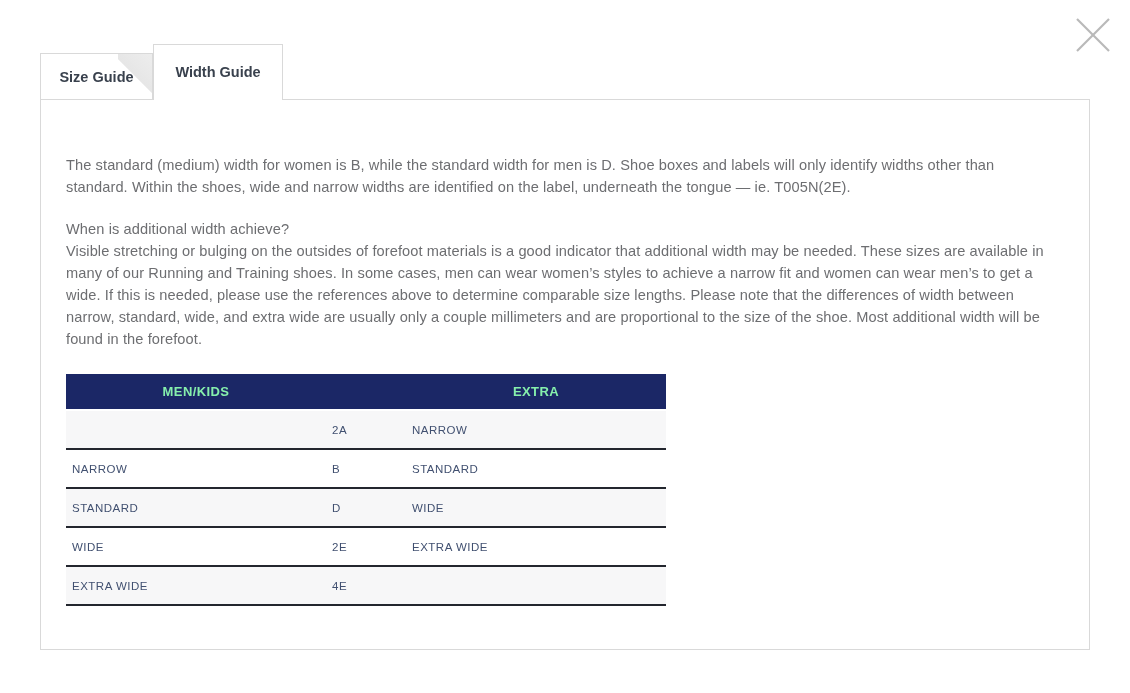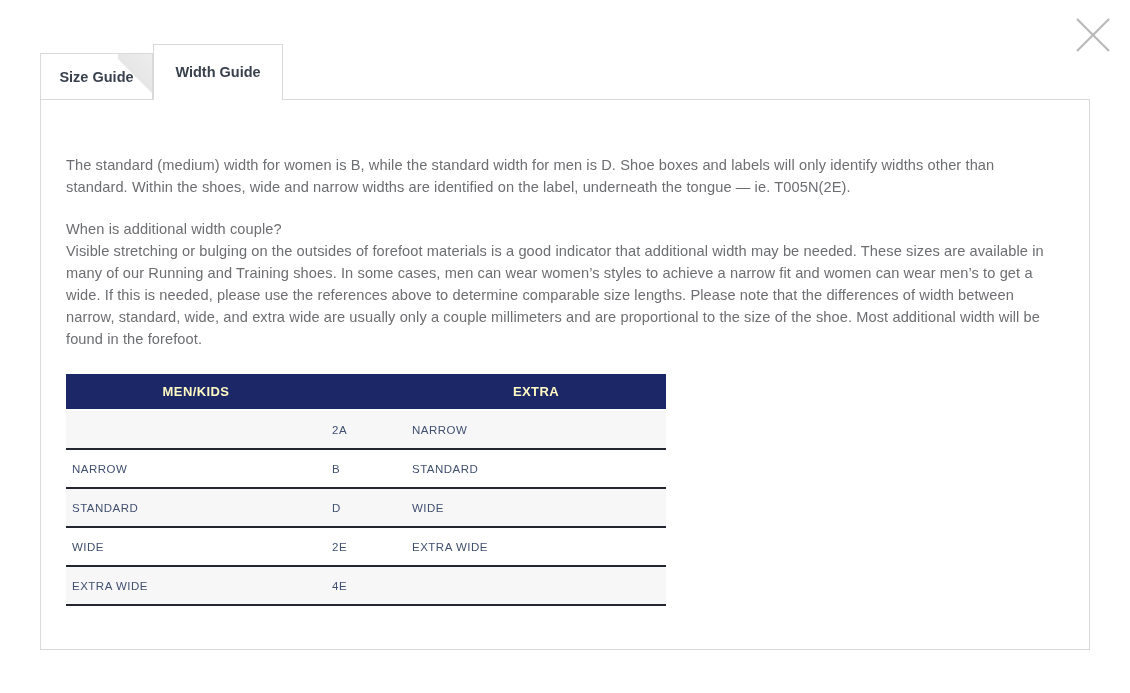--- a/index.html
+++ b/index.html
@@ -42,21 +42,21 @@
   .panel{position:relative;z-index:1;border:1px solid var(--border-light);
     background:#fff;height:551px;padding:54px 40px 0 25px;}
   .para{color:var(--body-text);font-size:14.6px;line-height:22px;
     letter-spacing:0.1px;max-width:990px;}
   .para-gap{margin-bottom:20px;}
 
   
   .wtable{width:600px;margin-top:24px;}
   .wt-header{display:flex;height:35px;background:var(--navy);margin-bottom:2px;}
   .wt-hcell{display:flex;align-items:center;justify-content:center;
-    color:#fef9c3;font-weight:bold;font-size:13px;letter-spacing:0.4px;}
+    color:#86efac;font-weight:bold;font-size:13px;letter-spacing:0.4px;}
   .wt-row{display:flex;height:39px;align-items:center;
     border-bottom:2px solid var(--separator);
     color:var(--cell-text);font-size:11.5px;letter-spacing:0.5px;}
   .wt-row.alt{background:var(--row-alt);align-items:center;}
   .wt-cell{padding-left:6px;}
   .c1{width:260px;}
   .c2{width:80px;}
   .c3{width:260px;}
 </style>
 </head>
@@ -81,21 +81,21 @@
       </div>
       <div class="tab tab-active">
         <span>Width Guide</span>
       </div>
     </div>
 
     <div class="panel">
 
       <p class="para para-gap">The standard (medium) width for women is B, while the standard width for men is D. Shoe boxes and labels will only identify widths other than standard. Within the shoes, wide and narrow widths are identified on the label, underneath the tongue — ie. T005N(2E).</p>
 
-      <div class="para">When is additional width couple?</div>
+      <div class="para">When is additional width achieve?</div>
       <p class="para">Visible stretching or bulging on the outsides of forefoot materials is a good indicator that additional width may be needed. These sizes are available in many of our Running and Training shoes. In some cases, men can wear women’s styles to achieve a narrow fit and women can wear men’s to get a wide. If this is needed, please use the references above to determine comparable size lengths. Please note that the differences of width between narrow, standard, wide, and extra wide are usually only a couple millimeters and are proportional to the size of the shoe. Most additional width will be found in the forefoot.</p>
 
       <div class="wtable">
         <div class="wt-header">
           <div class="wt-hcell c1">MEN/KIDS</div>
           <div class="wt-hcell c2"></div>
           <div class="wt-hcell c3">EXTRA</div>
         </div>
 
         <div class="wt-row alt">

